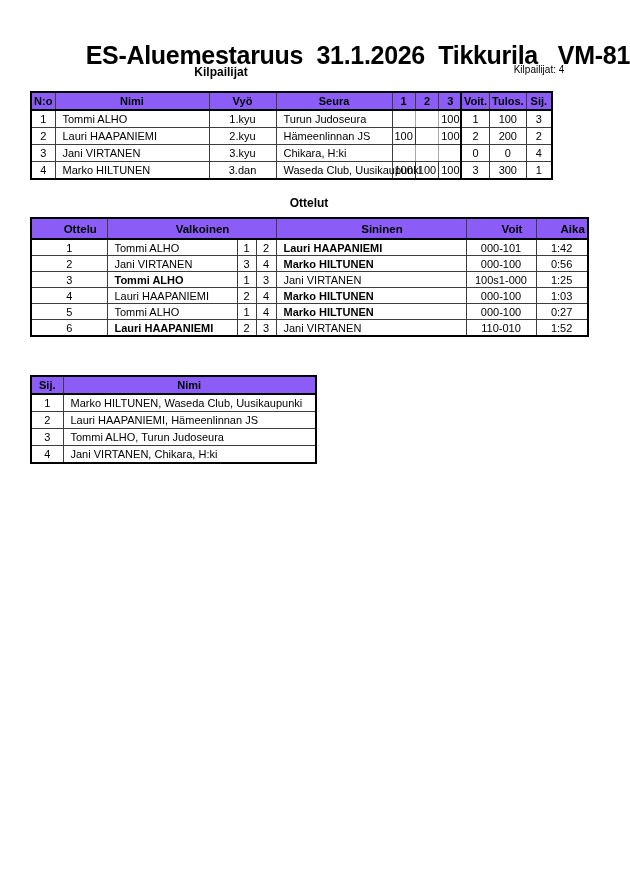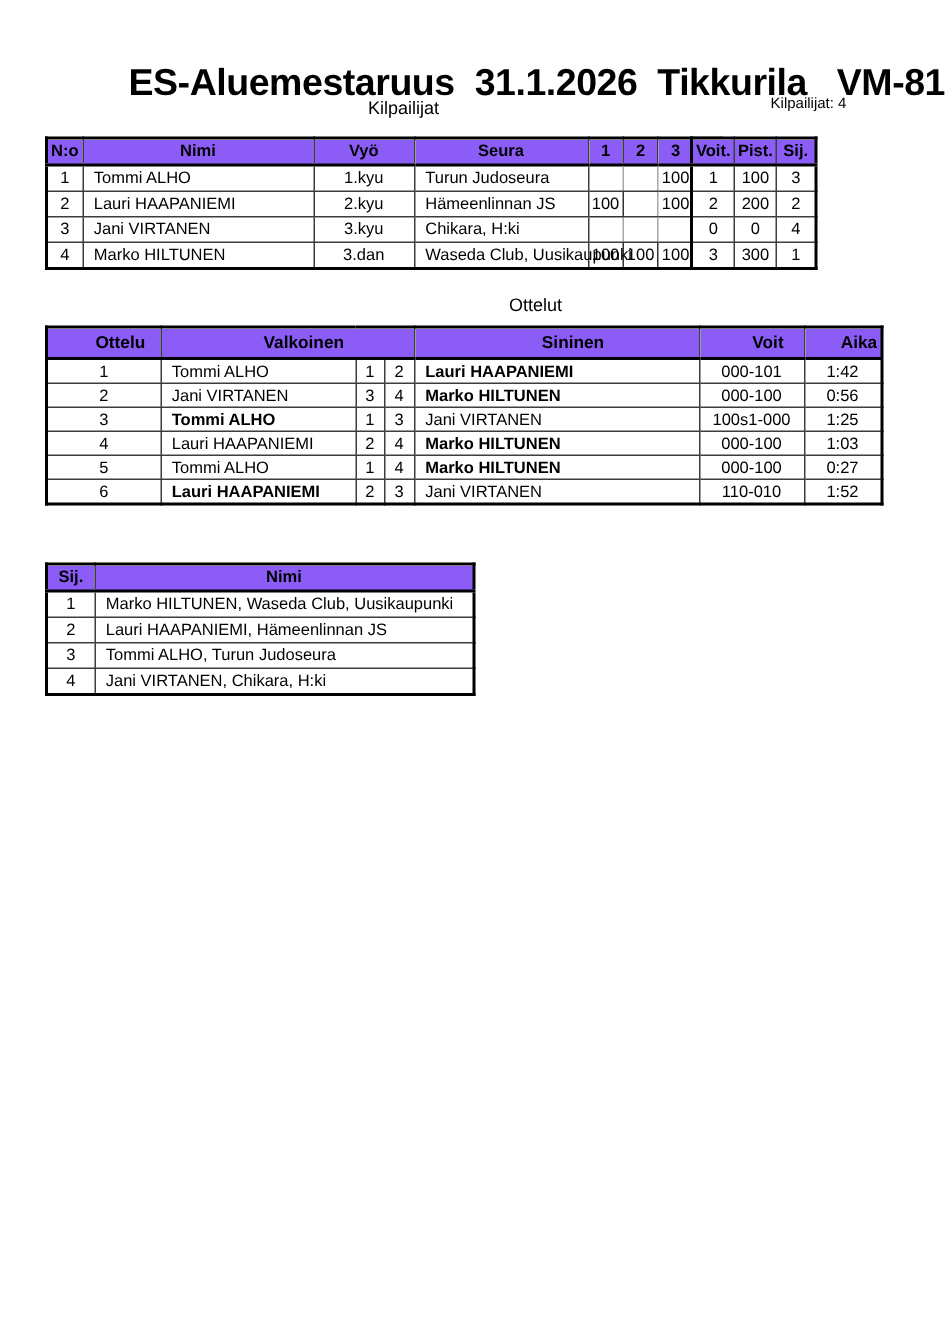--- a/index.html
+++ b/index.html
@@ -1,21 +1,21 @@
 <!DOCTYPE html>
 <html><head>
 <meta charset="utf-8">
 <style>
   html,body{margin:0;padding:0;background:#fff;}
   .page{position:relative;width:630px;height:891px;background:#ffffff;
         font-family:"Liberation Sans",sans-serif;color:#000;overflow:hidden;}
 
   .title{position:absolute;top:42px;left:0;width:630px;text-align:right;
          font-weight:bold;font-size:25px;line-height:27px;white-space:pre;letter-spacing:-0.3px;}
-  .sec{position:absolute;font-weight:normal;font-size:12px;text-align:center;margin-left:48px;}
+  .sec{position:absolute;font-weight:bold;font-size:12px;text-align:center;}
   .kilpl{top:65px;left:0;width:442px;}
   .kcount{position:absolute;top:64px;left:478px;width:122px;text-align:center;
           font-size:10px;font-weight:normal;}
   .ottl{top:196px;left:30px;width:558px;}
   .tull{top:353px;left:30px;width:270px;}
 
   table{position:absolute;border-collapse:collapse;table-layout:fixed;
         border:2px solid #000;background:#fff;}
   td,th{border:1px solid #3d3d3d;font-size:11px;padding:0 2px;height:16px;
         vertical-align:middle;text-align:center;overflow:hidden;white-space:nowrap;}
@@ -112,21 +112,21 @@
 
   <table class="t1b">
     <colgroup>
         <col style="width:28px">
         <col style="width:28px">
         <col style="width:26px">
       </colgroup>
     <tbody>
         <tr>
       <th>Voit.</th>
-      <th>Pist.</th>
+      <th>Tulos.</th>
       <th>Sij.</th>
     </tr>
     <tr>
       <td>1</td>
       <td>100</td>
       <td>3</td>
     </tr>
     <tr>
       <td>2</td>
       <td>200</td>

